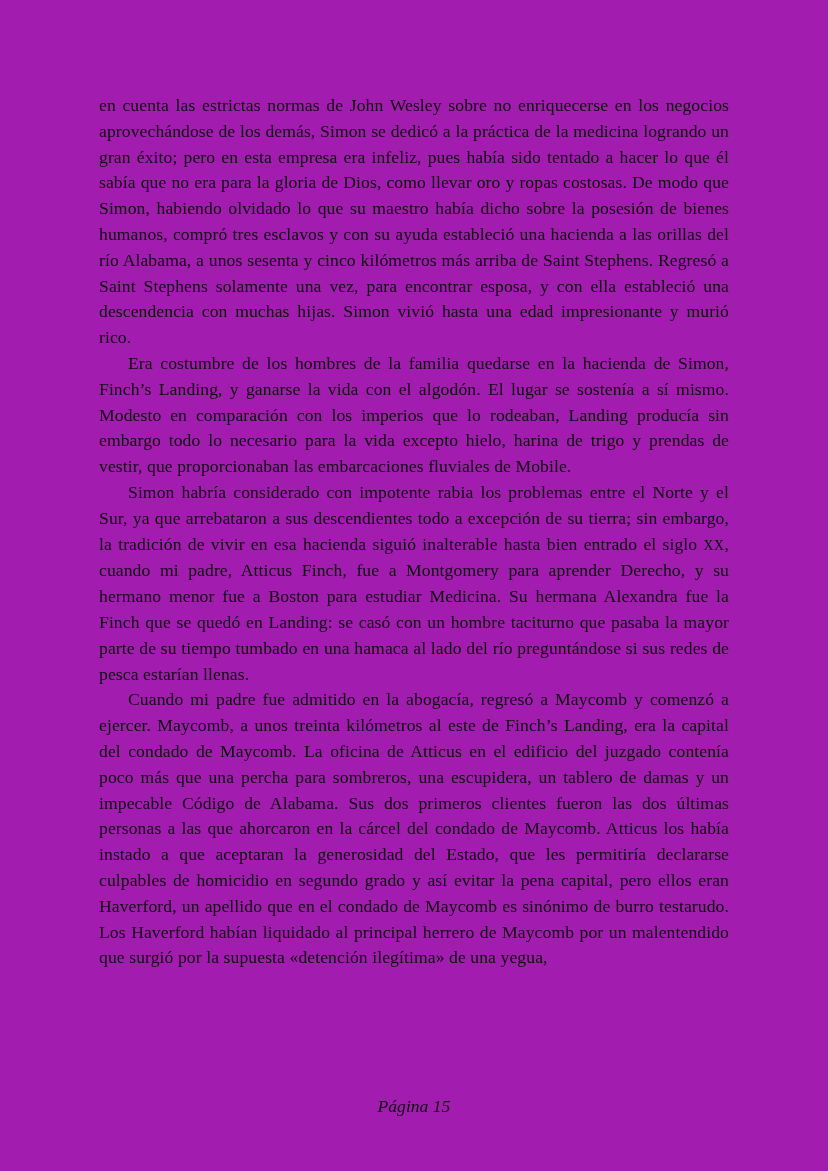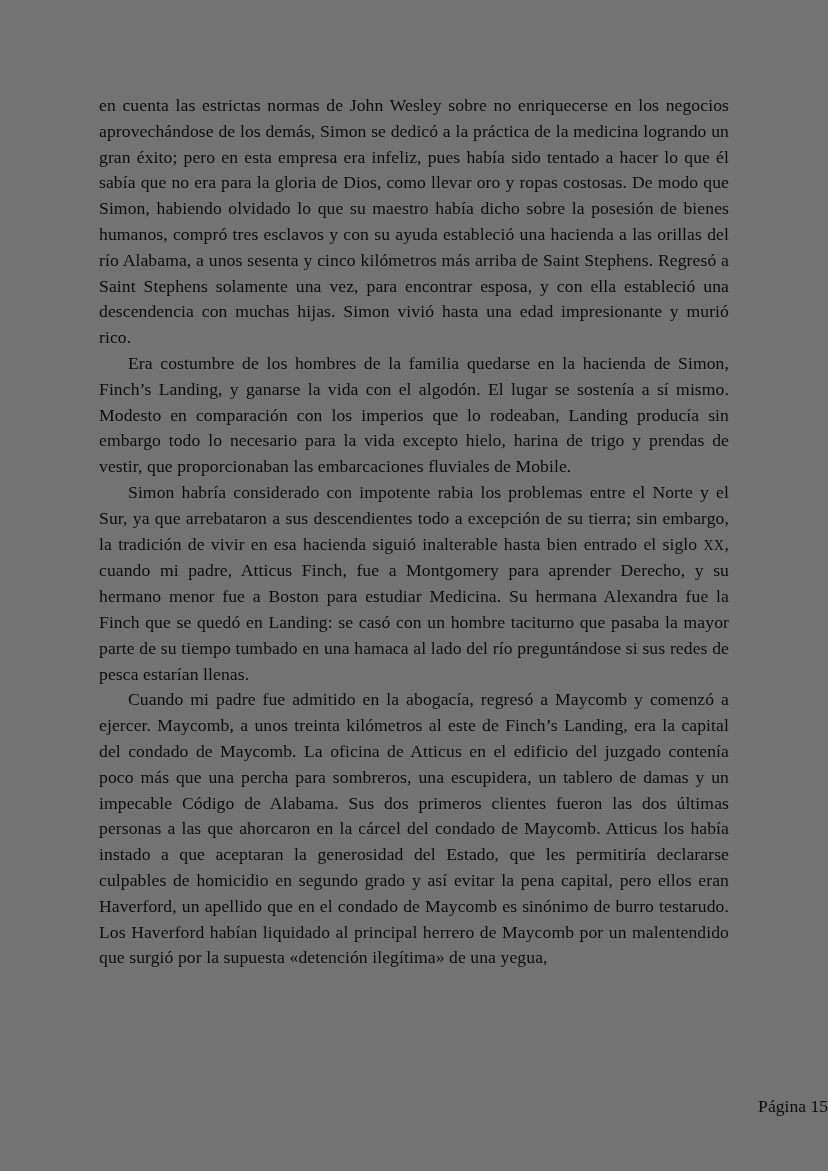--- a/index.html
+++ b/index.html
@@ -4,21 +4,21 @@
 <style>
   html, body {
     margin: 0;
     padding: 0;
     background: #ffffff;
   }
   .book-page {
     position: relative;
     width: 828px;
     height: 1171px;
-    background: #737373;
+    background: #a21caf;
     font-family: "Liberation Serif", "DejaVu Serif", serif;
     color: #0d0d0d;
     overflow: hidden;
   }
   .text-block {
     position: absolute;
     left: 99px;
     top: 93px;
     width: 630px;
     font-size: 17.6px;
@@ -37,23 +37,24 @@
   }
   .seg-smallcaps {
     font-size: 0.78em;
     letter-spacing: 0.6px;
   }
   .page-footer {
     position: absolute;
     left: 0;
     top: 1094px;
     width: 100%;
-    text-align: right;
+    text-align: center;
     font-size: 17.6px;
     line-height: 24px;
+    font-style: italic;
   }
 </style>
 </head>
 <body>
 
 <div class="book-page">
   <div class="text-block">
       <p class=""><span>en cuenta las estrictas normas de John Wesley sobre no enriquecerse en los negocios aprovechándose de los demás, Simon se dedicó a la práctica de la medicina logrando un gran éxito; pero en esta empresa era infeliz, pues había sido tentado a hacer lo que él sabía que no era para la gloria de Dios, como llevar oro y ropas costosas. De modo que Simon, habiendo olvidado lo que su maestro había dicho sobre la posesión de bienes humanos, compró tres esclavos y con su ayuda estableció una hacienda a las orillas del río Alabama, a unos sesenta y cinco kilómetros más arriba de Saint Stephens. Regresó a Saint Stephens solamente una vez, para encontrar esposa, y con ella estableció una descendencia con muchas hijas. Simon vivió hasta una edad impresionante y murió rico.</span></p>
       <p class="indent"><span>Era costumbre de los hombres de la familia quedarse en la hacienda de Simon, Finch’s Landing, y ganarse la vida con el algodón. El lugar se sostenía a sí mismo. Modesto en comparación con los imperios que lo rodeaban, Landing producía sin embargo todo lo necesario para la vida excepto hielo, harina de trigo y prendas de vestir, que proporcionaban las embarcaciones fluviales de Mobile.</span></p>
       <p class="indent"><span>Simon habría considerado con impotente rabia los problemas entre el Norte y el Sur, ya que arrebataron a sus descendientes todo a excepción de su tierra; sin embargo, la tradición de vivir en esa hacienda siguió inalterable hasta bien entrado el siglo </span><span class="seg-smallcaps">XX</span><span>, cuando mi padre, Atticus Finch, fue a Montgomery para aprender Derecho, y su hermano menor fue a Boston para estudiar Medicina. Su hermana Alexandra fue la Finch que se quedó en Landing: se casó con un hombre taciturno que pasaba la mayor parte de su tiempo tumbado en una hamaca al lado del río preguntándose si sus redes de pesca estarían llenas.</span></p>

